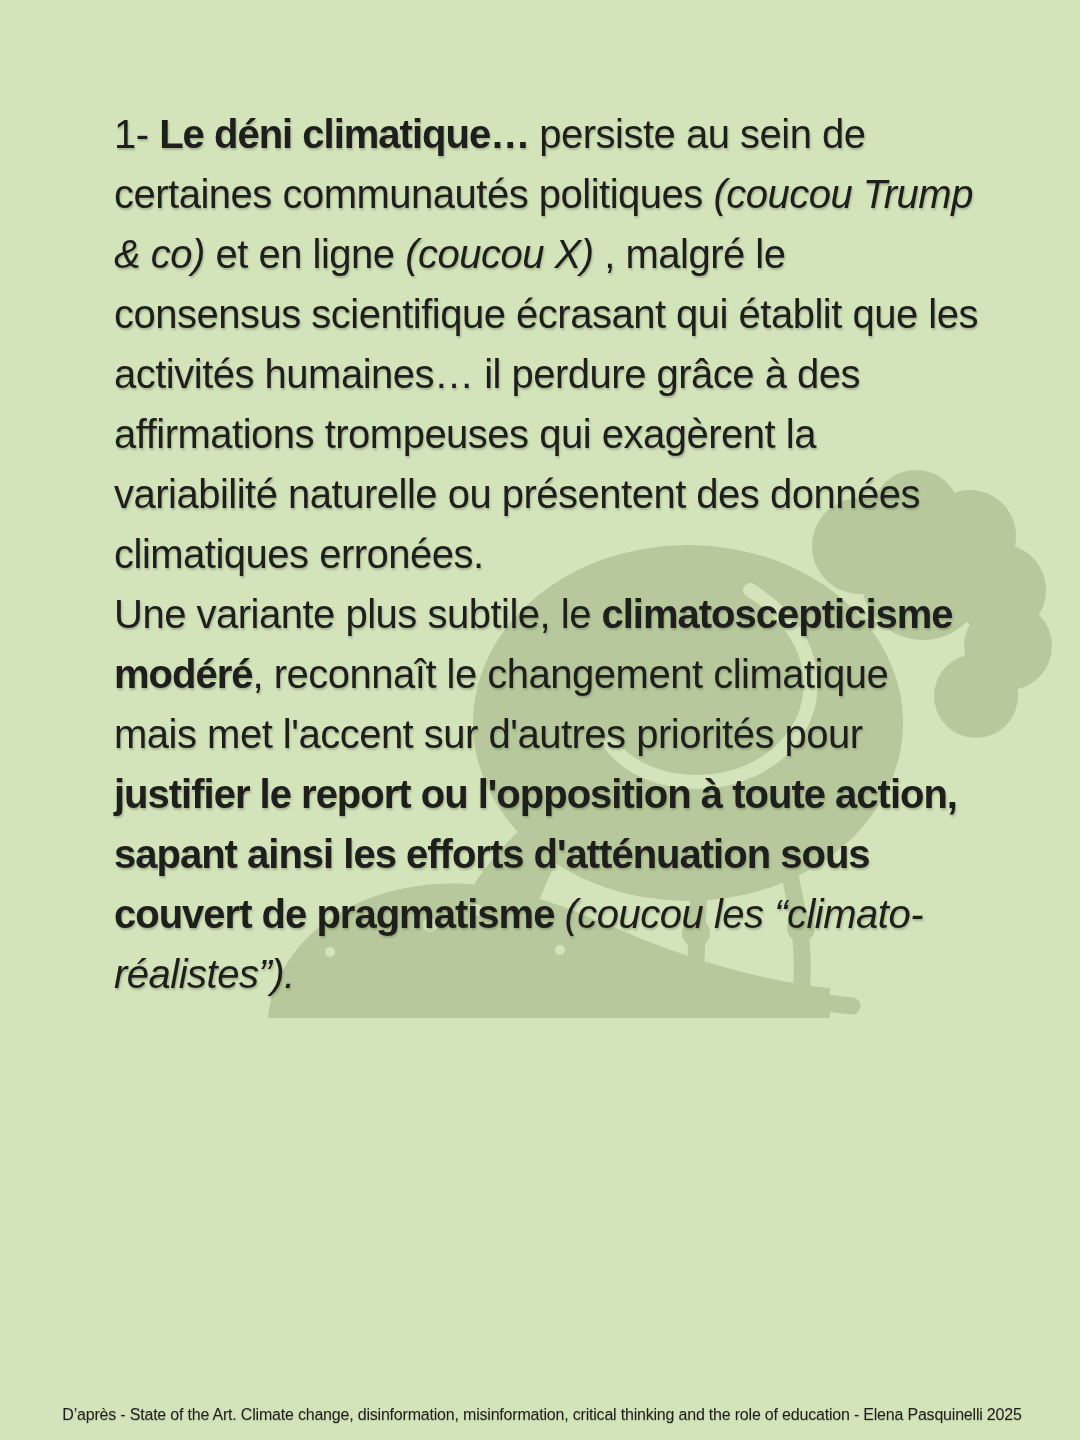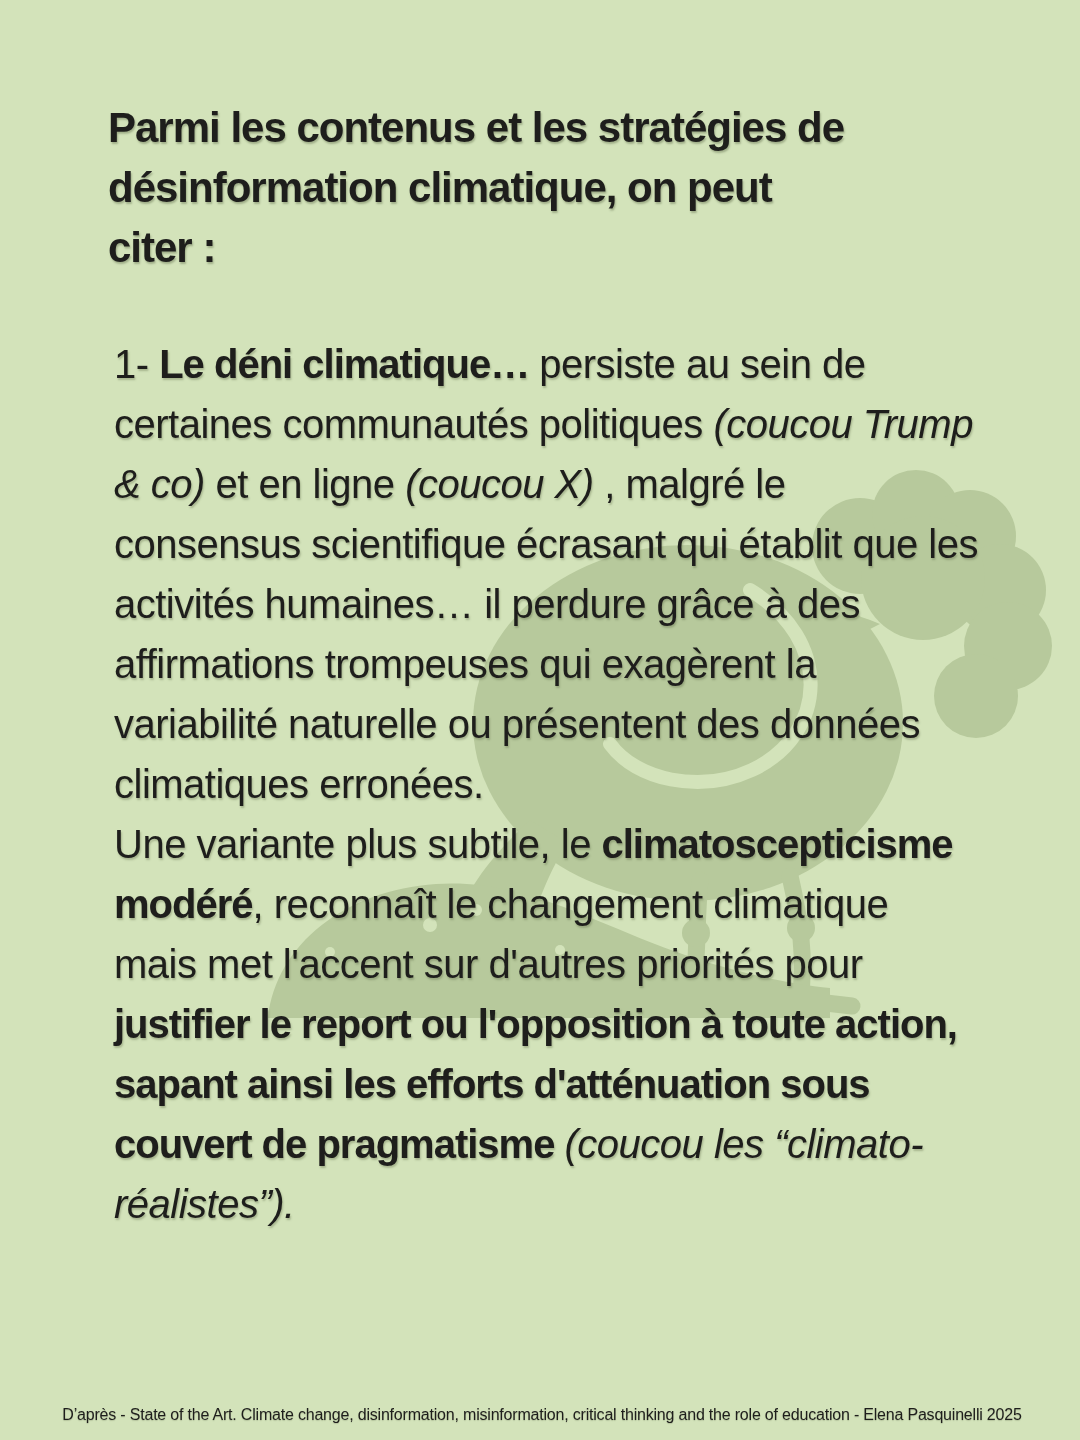--- a/index.html
+++ b/index.html
@@ -101,19 +101,18 @@
     <path d="M 482,162 C 565,212 560,306 484,342 C 432,366 368,352 342,316" stroke="var(--bg, #d3e3ba)" stroke-width="14" fill="none" stroke-linecap="round"></path>
     <g fill="var(--bg, #d3e3ba)">
       <circle cx="162" cy="497" r="7"></circle>
       <circle cx="208" cy="482" r="6"></circle>
       <circle cx="62" cy="524" r="5"></circle>
       <circle cx="292" cy="522" r="5"></circle>
     </g>
   </svg>
 
   <div class="content">
-    <h1 class="heading">Parmi les contenus et les stratégies de<br>désinformation climatique, on peut<br>citer :</h1>
     <p class="body-text"><span class="seg-regular">1- </span><span class="seg-bold">Le déni climatique… </span><span class="seg-regular">persiste au sein de certaines communautés politiques </span><span class="seg-italic">(coucou Trump &amp; co)</span><span class="seg-regular"> et en ligne </span><span class="seg-italic">(coucou X)</span><span class="seg-regular"> , malgré le consensus scientifique écrasant qui établit que les activités humaines… il perdure grâce à des affirmations trompeuses qui exagèrent la variabilité naturelle ou présentent des données climatiques erronées.</span><br><span class="seg-regular">Une variante plus subtile, le </span><span class="seg-bold">climatoscepticisme modéré</span><span class="seg-regular">, reconnaît le changement climatique mais met l'accent sur d'autres priorités pour </span><span class="seg-bold">justifier le report ou l'opposition à toute action, sapant ainsi les efforts d'atténuation sous couvert de pragmatisme </span><span class="seg-italic">(coucou les “climato-réalistes”).</span></p>
   </div>
 
   <div class="footer">D’après - State of the Art. Climate change, disinformation, misinformation, critical thinking and the role of education - Elena Pasquinelli 2025</div>
 
 </div>
 
 </body></html>

